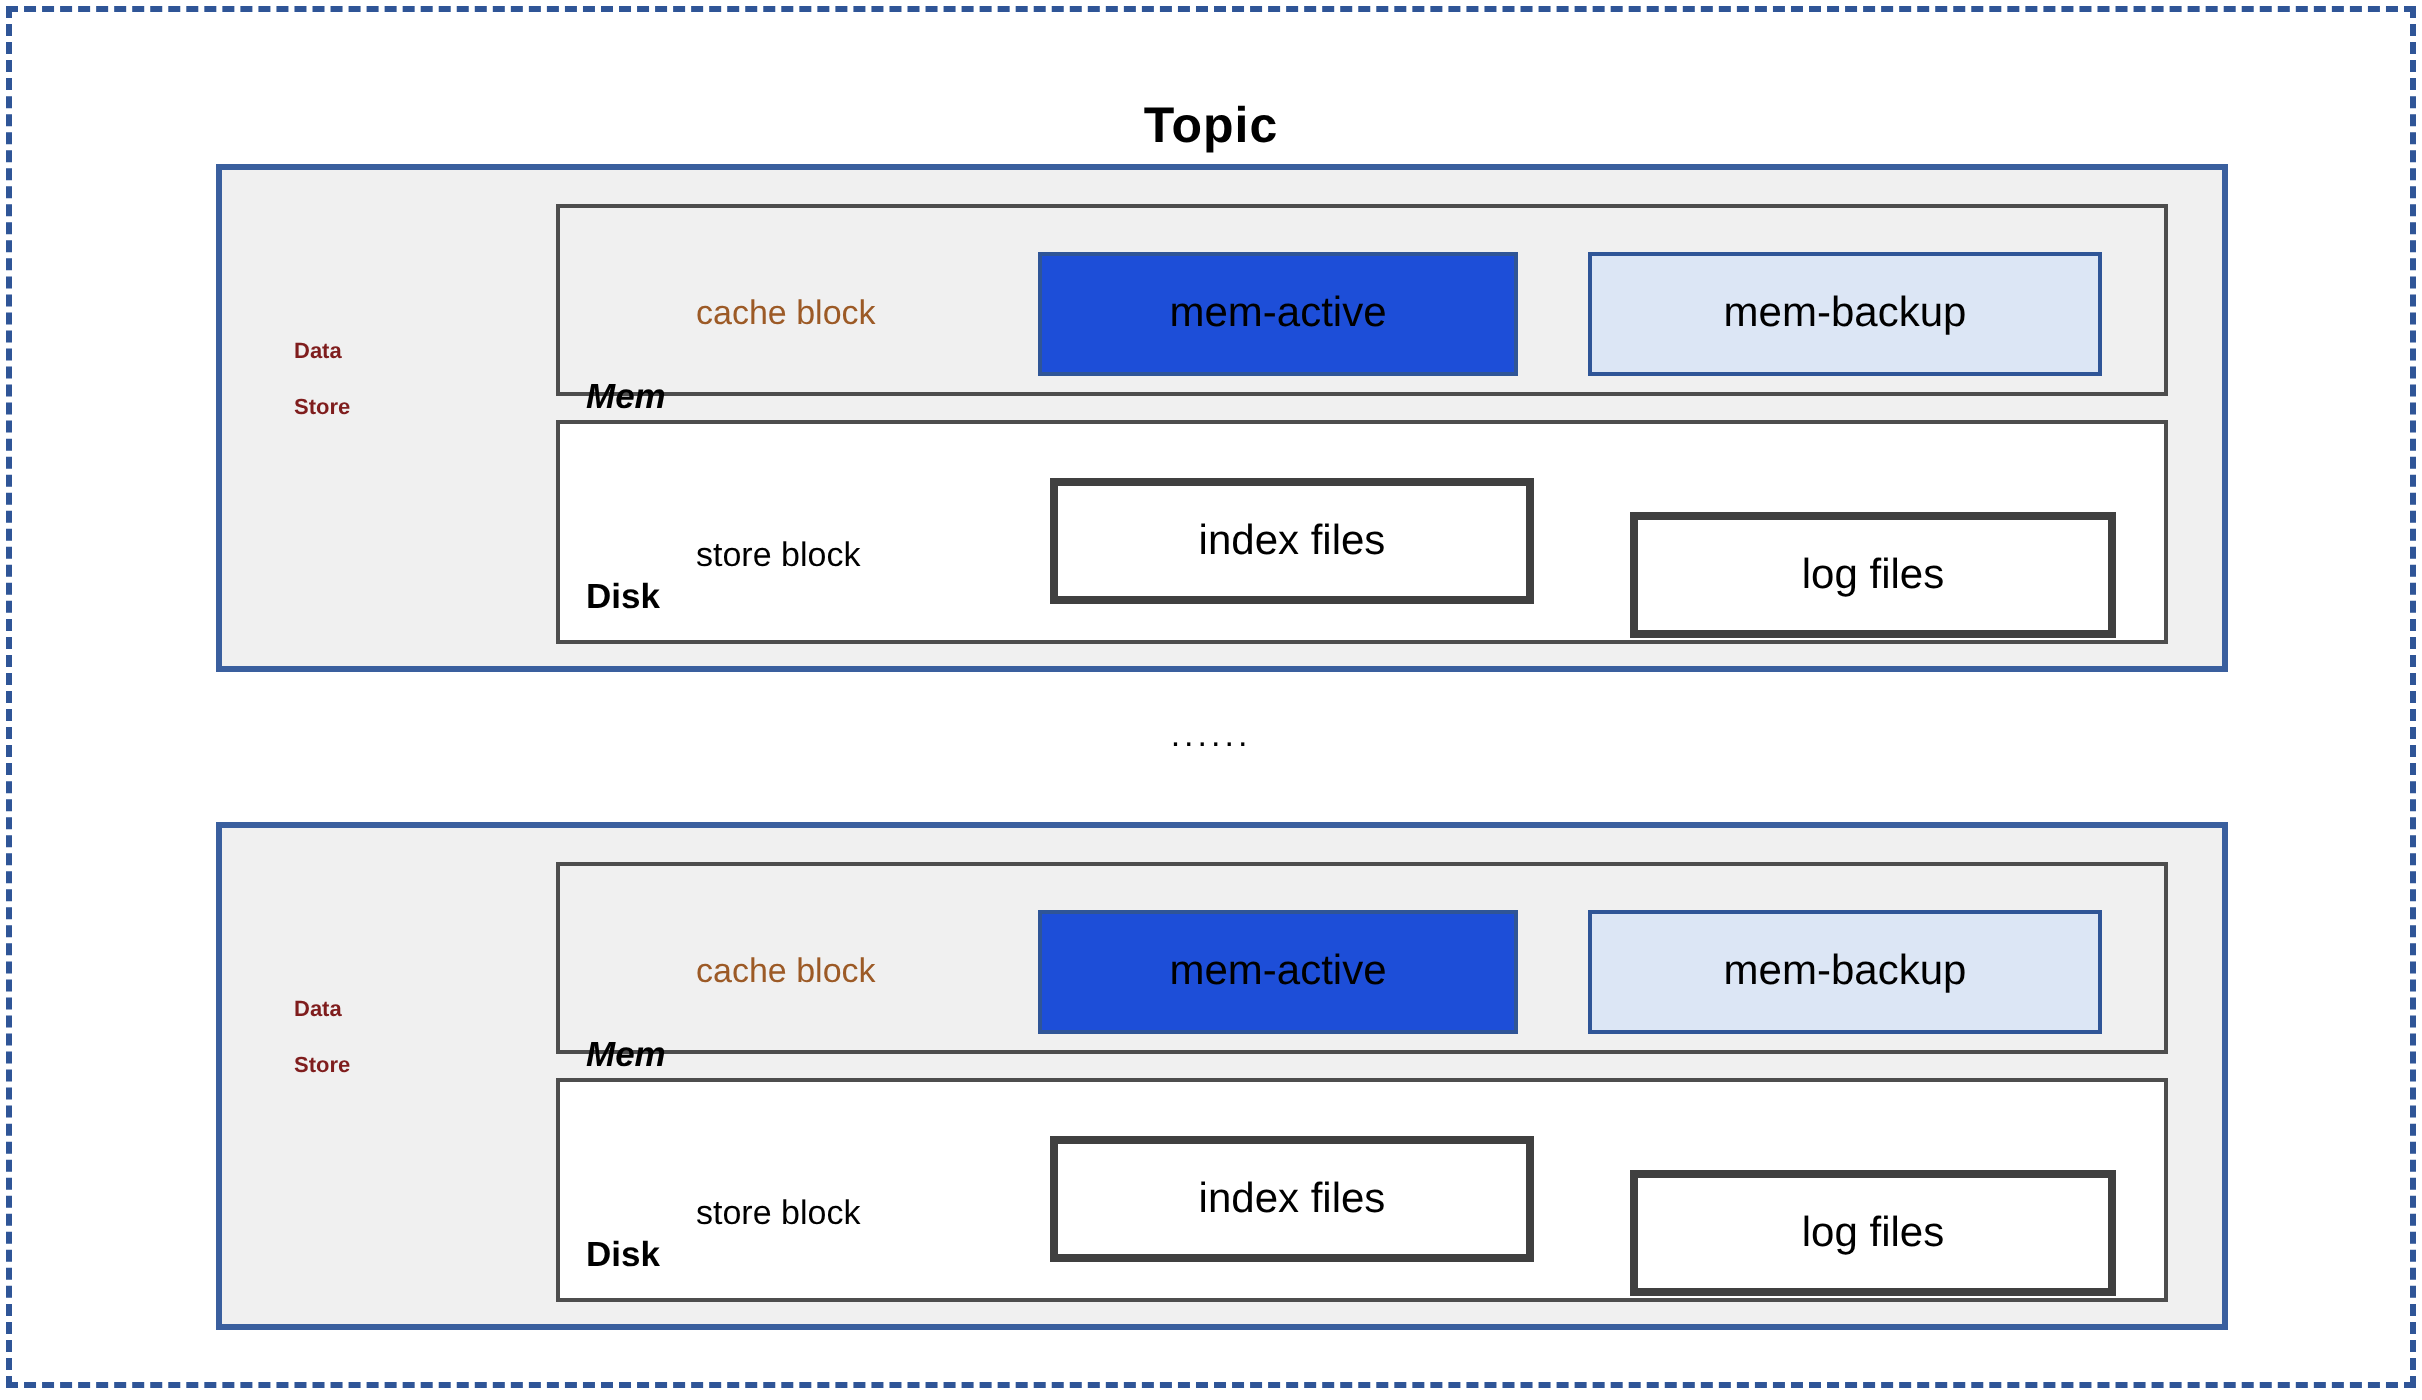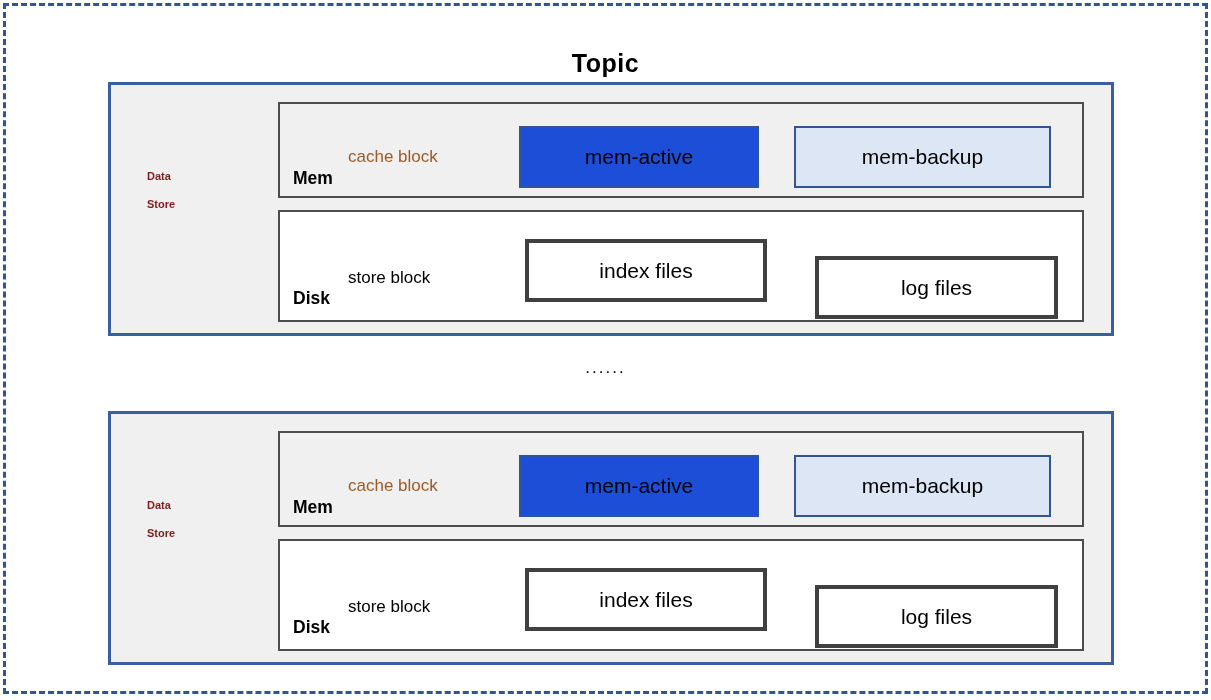--- a/index.html
+++ b/index.html
@@ -97,21 +97,21 @@
 
   
   .tier-name {
     position: absolute;
     left: 13px;
     font-size: 17.5px;
     font-weight: bold;
     color: #000000;
     line-height: 20px;
   }
-  .panel.mem .tier-name  { top: 64px; }
+  .panel.mem .tier-name  { top: 84px; font-style: italic; }
   .panel.disk .tier-name { top: 76px; }
 
   
   .block-kind {
     position: absolute;
     font-size: 17px;
     line-height: 20px;
     white-space: nowrap;
   }
   .panel.mem .block-kind {

